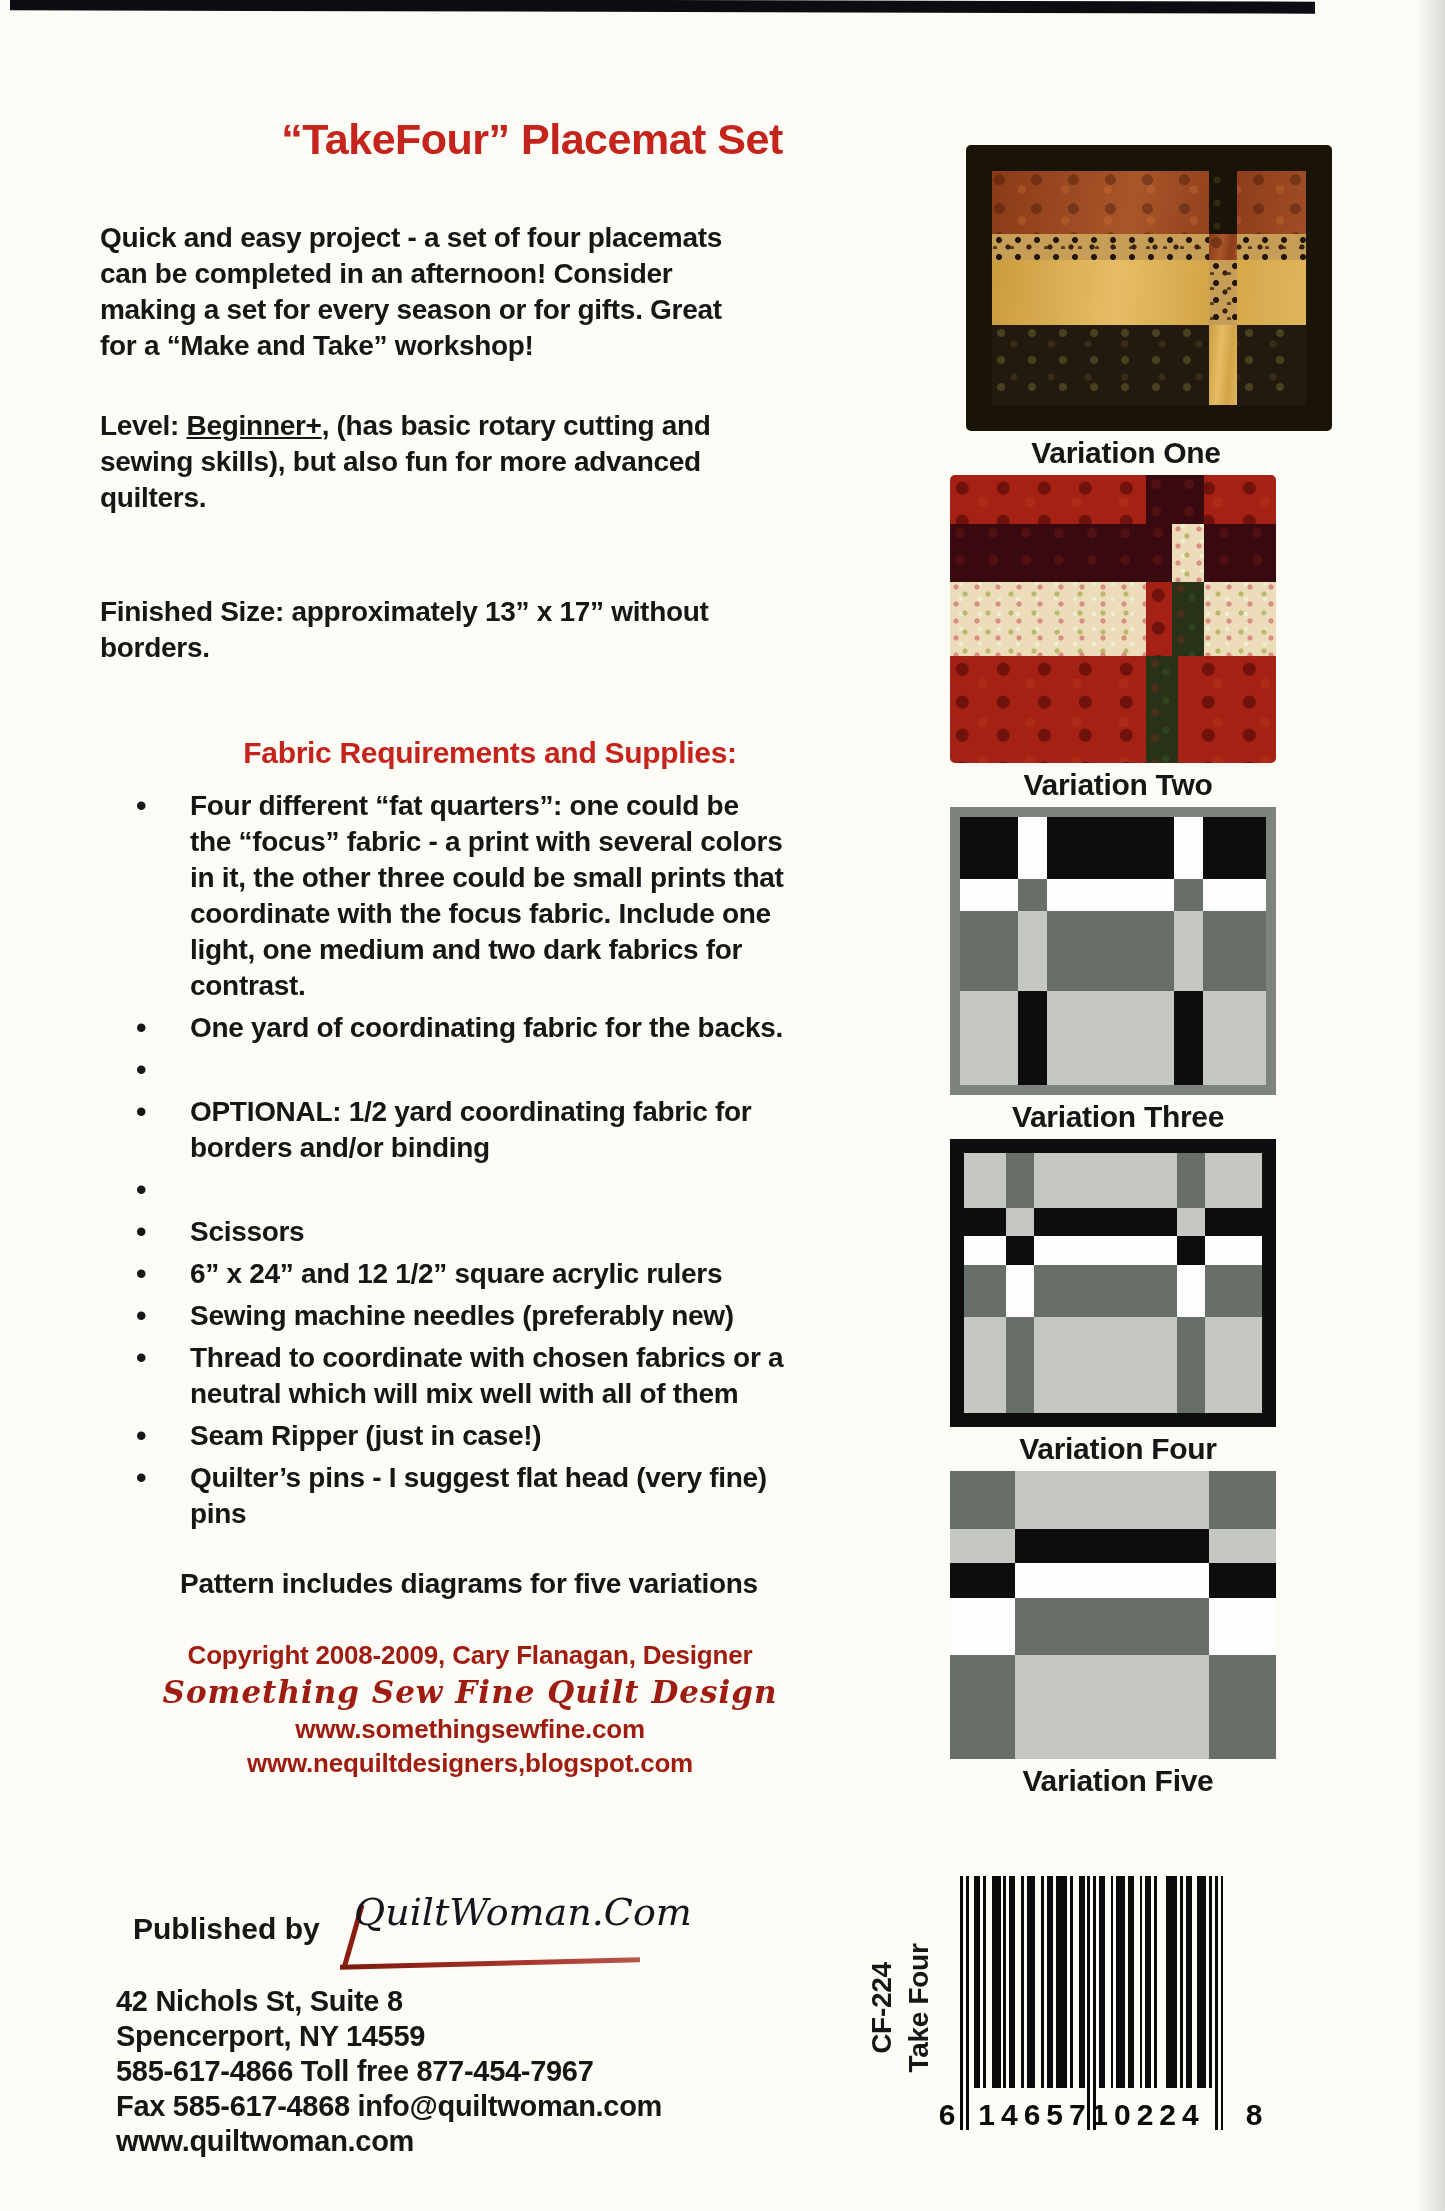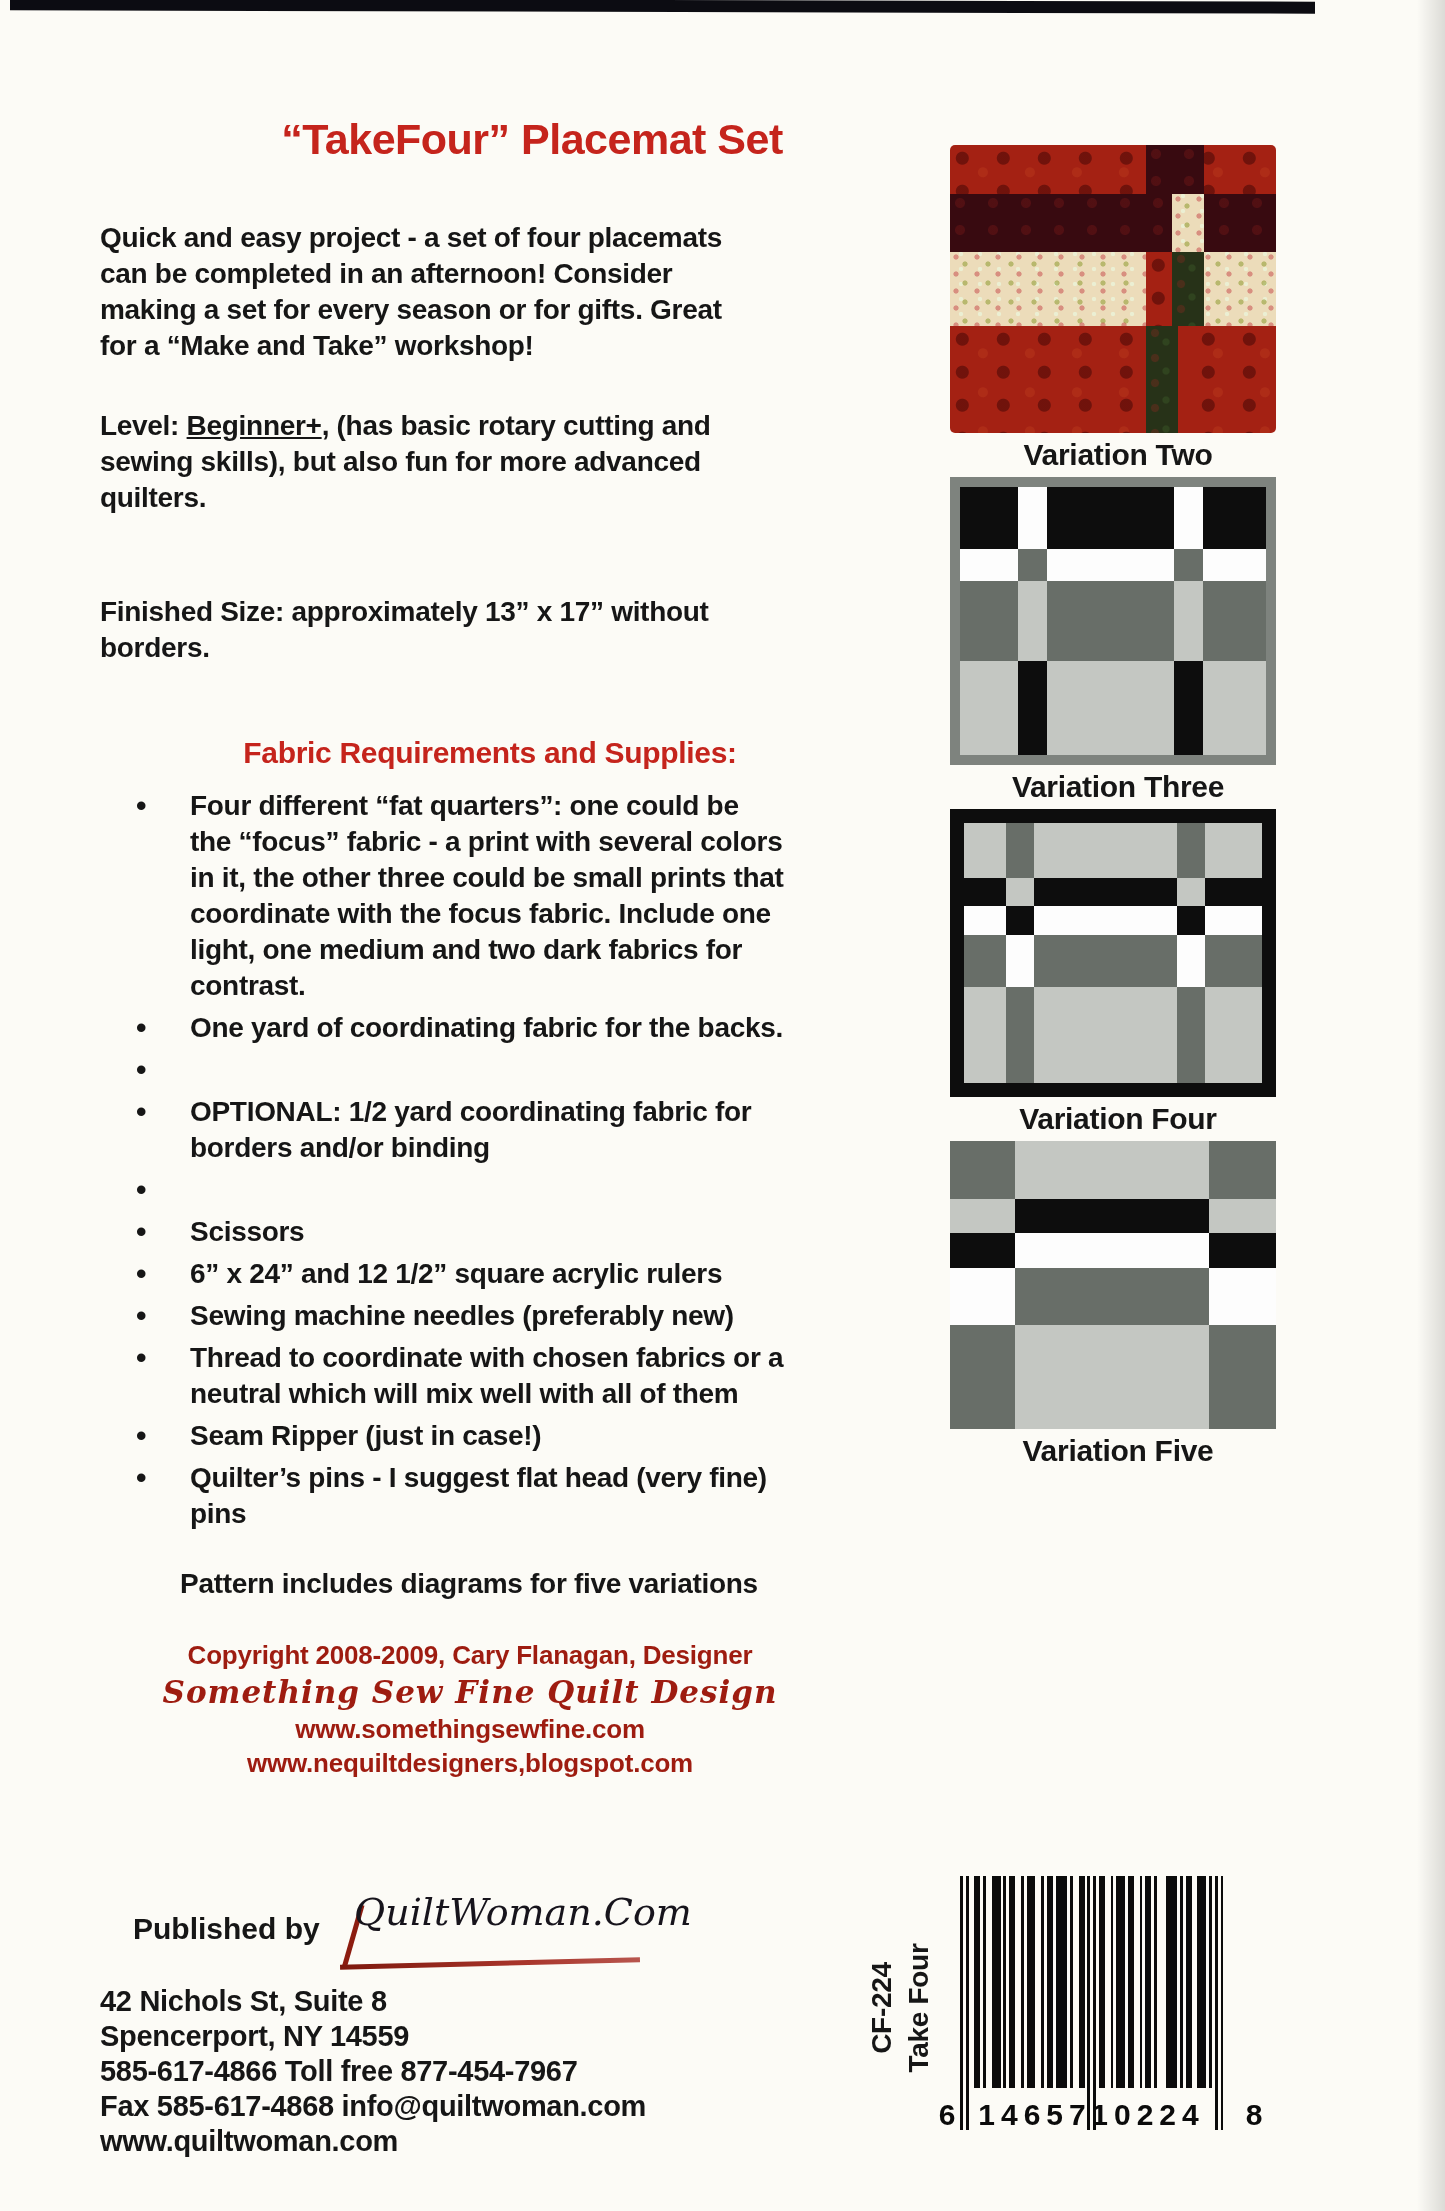--- a/index.html
+++ b/index.html
@@ -29,21 +29,21 @@
   .notice{left:110px;top:1790px;width:720px;text-align:center;font-style:italic;
         font-size:24px;line-height:31px;color:#9e1c10;white-space:pre-line;}
   .publisher-label{left:133px;top:1912px;font-size:30px;}
   .logo{position:absolute;left:336px;top:1886px;width:312px;height:88px;}
   .logo-slash{position:absolute;left:6px;bottom:8px;width:5px;height:64px;background:#8c1c10;
         transform:rotate(16deg);transform-origin:bottom left;}
   .logo-underline{position:absolute;left:4px;bottom:8px;width:300px;height:5px;
         background:linear-gradient(90deg,#7d180d,#a8342a 60%,#b8564e);transform:rotate(-1.4deg);}
   .logo-text{position:absolute;left:18px;top:4px;font-family:"DejaVu Serif",serif;font-style:italic;
         font-size:38px;color:#17141c;white-space:nowrap;text-align:right;}
-  .address{left:100px;top:1984px;width:700px;font-size:29px;line-height:35px;white-space:pre-line;letter-spacing:-.3px;}
+  .address{left:116px;top:1984px;width:700px;font-size:29px;line-height:35px;white-space:pre-line;letter-spacing:-.3px;}
   .vlabel{left:802px;top:1966px;width:206px;height:84px;transform:rotate(-90deg);
         text-align:center;font-size:28px;line-height:37px;white-space:pre-line;letter-spacing:-.3px;}
   
   .right-col{position:absolute;left:950px;top:145px;width:336px;}
   .variation{margin-bottom:6px;}
   .quilt{position:relative;width:326px;height:288px;box-sizing:border-box;
         display:flex;flex-direction:column;overflow:hidden;}
   .photo{border-radius:5px;}
   .v-one{margin-left:16px;}
   .v-one .quilt{width:366px;height:286px;}
@@ -187,20 +187,37 @@
   <div class="blk address">42 Nichols St, Suite 8
 Spencerport, NY  14559
 585-617-4866 Toll free 877-454-7967
 Fax 585-617-4868 info@quiltwoman.com
 www.quiltwoman.com</div>
 
   <div class="blk vlabel">CF-224
 Take Four</div>
 
   <div class="right-col">
+      <div class="variation v-one">
+        <div class="quilt photo" style="border: 26px solid rgb(26, 20, 8);">
+          <div class="qrow t-rust" style="flex: 0 0 27%;">
+            <div class="qcell t-vardark" style="left: 69%; width: 9%;"></div>
+          </div>
+          <div class="qrow t-leopard" style="flex: 0 0 11%;">
+            <div class="qcell t-rust" style="left: 69%; width: 9%;"></div>
+          </div>
+          <div class="qrow t-gold" style="flex: 0 0 28%;">
+            <div class="qcell t-leopard" style="left: 69%; width: 9%;"></div>
+          </div>
+          <div class="qrow t-darkfloral" style="flex: 0 0 34%;">
+            <div class="qcell t-gold" style="left: 69%; width: 9%;"></div>
+          </div>
+        </div>
+        <div class="caption">Variation One</div>
+      </div>
       <div class="variation v-two">
         <div class="quilt photo">
           <div class="qrow t-red" style="flex: 0 0 17%;">
             <div class="qcell t-maroon" style="left: 60%; width: 18%;"></div>
           </div>
           <div class="qrow t-maroon" style="flex: 0 0 20%;">
             <div class="qcell t-cream" style="left: 68%; width: 10%;"></div>
           </div>
           <div class="qrow t-cream" style="flex: 0 0 26%;">
             <div class="qcell t-red" style="left: 60%; width: 8%;"></div>

